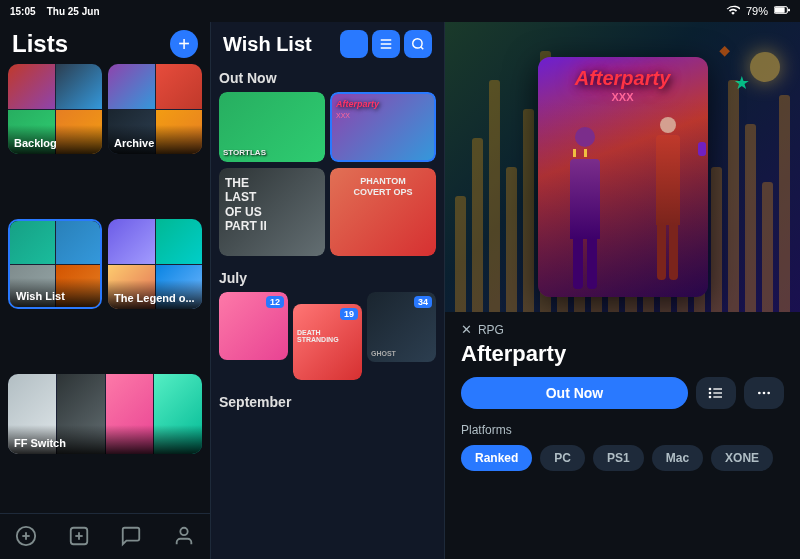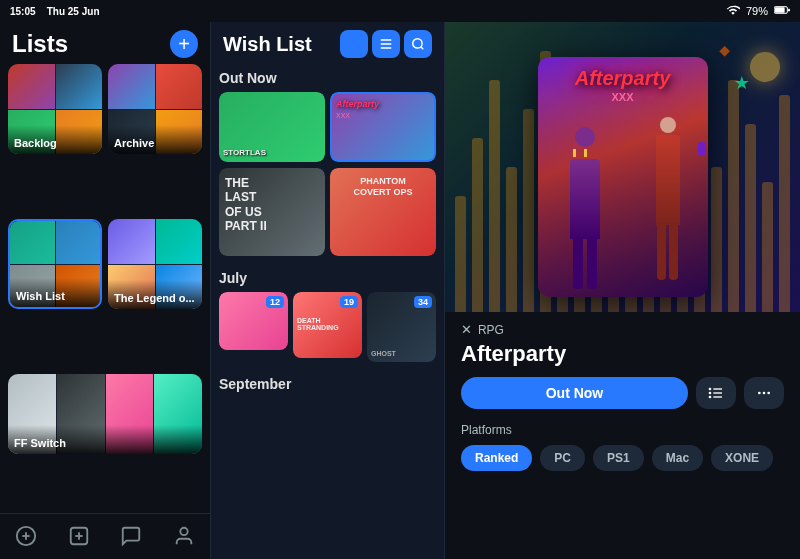--- a/index.html
+++ b/index.html
@@ -535,26 +535,26 @@
         <div class="game-thumb" style="flex:1.4">
           <div class="game-thumb-inner c29 tall-thumb" style="position:relative;">
             <div style="position:absolute; top:8px; left:4px; right:4px; color:#eee; font-size:9px; font-weight:900; text-align:center; line-height:1.2;">PHANTOM<br>COVERT OPS</div>
           </div>
         </div>
       </div>
 
       <div class="section-label">July</div>
       <div class="game-row">
         <div class="game-thumb">
-          <div class="game-thumb-inner c19" style="height:58px; position:relative;">
+          <div class="game-thumb-inner c19" style="height:68px; position:relative;">
             <div class="game-thumb-badge">12</div>
           </div>
         </div>
         <div class="game-thumb">
-          <div class="game-thumb-inner c26" style="height:66px; position:relative;">
+          <div class="game-thumb-inner c26" style="height:76px; position:relative;margin-top:12px;">
             <div class="game-thumb-badge">19</div>
             <div style="position:absolute; top:25px; left:4px; color:#eee; font-size:7px; font-weight:700;">DEATH<br>STRANDING</div>
           </div>
         </div>
         <div class="game-thumb">
           <div class="game-thumb-inner c7" style="height:70px; position:relative;">
             <div class="game-thumb-badge">34</div>
             <div style="position:absolute; bottom:5px; left:4px; color:#aaa; font-size:7px; font-weight:700;">GHOST</div>
           </div>
         </div>

